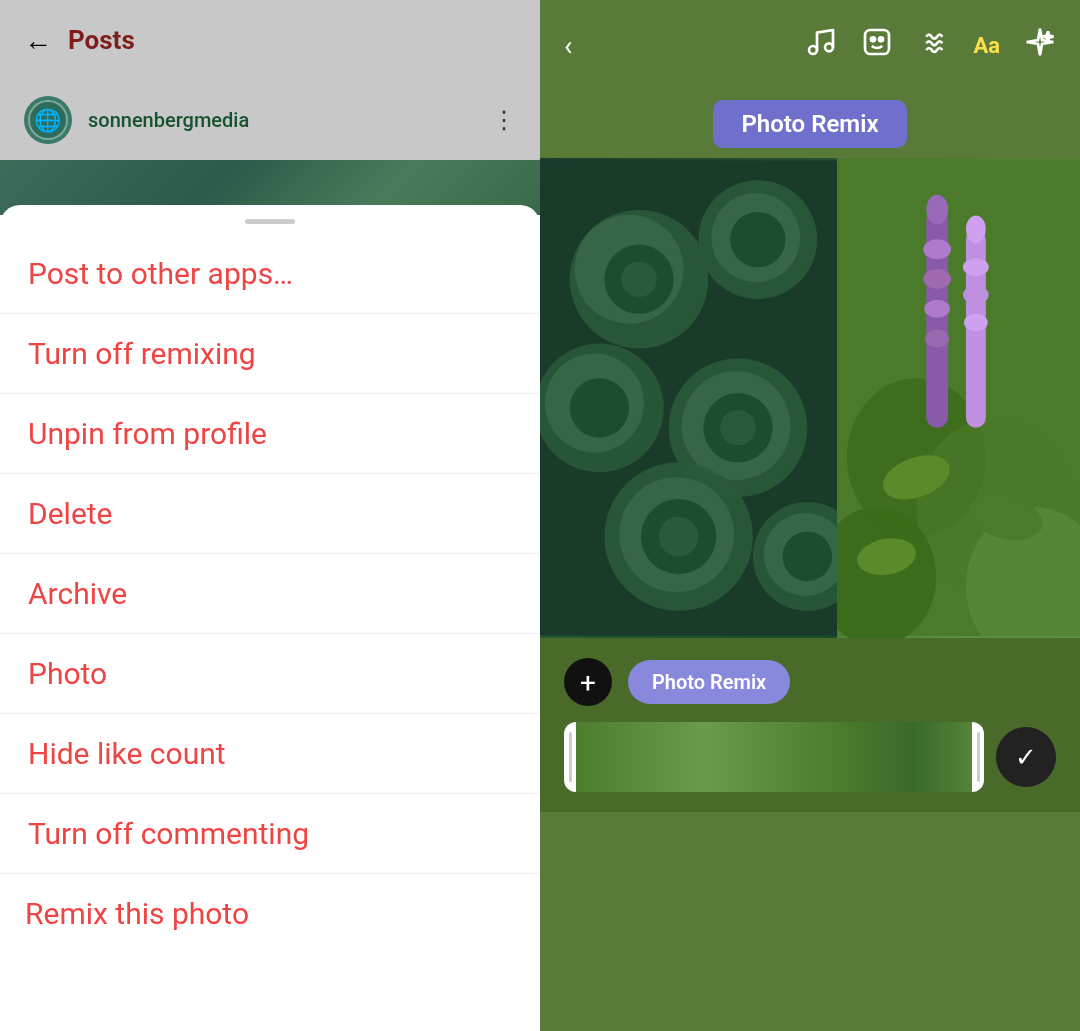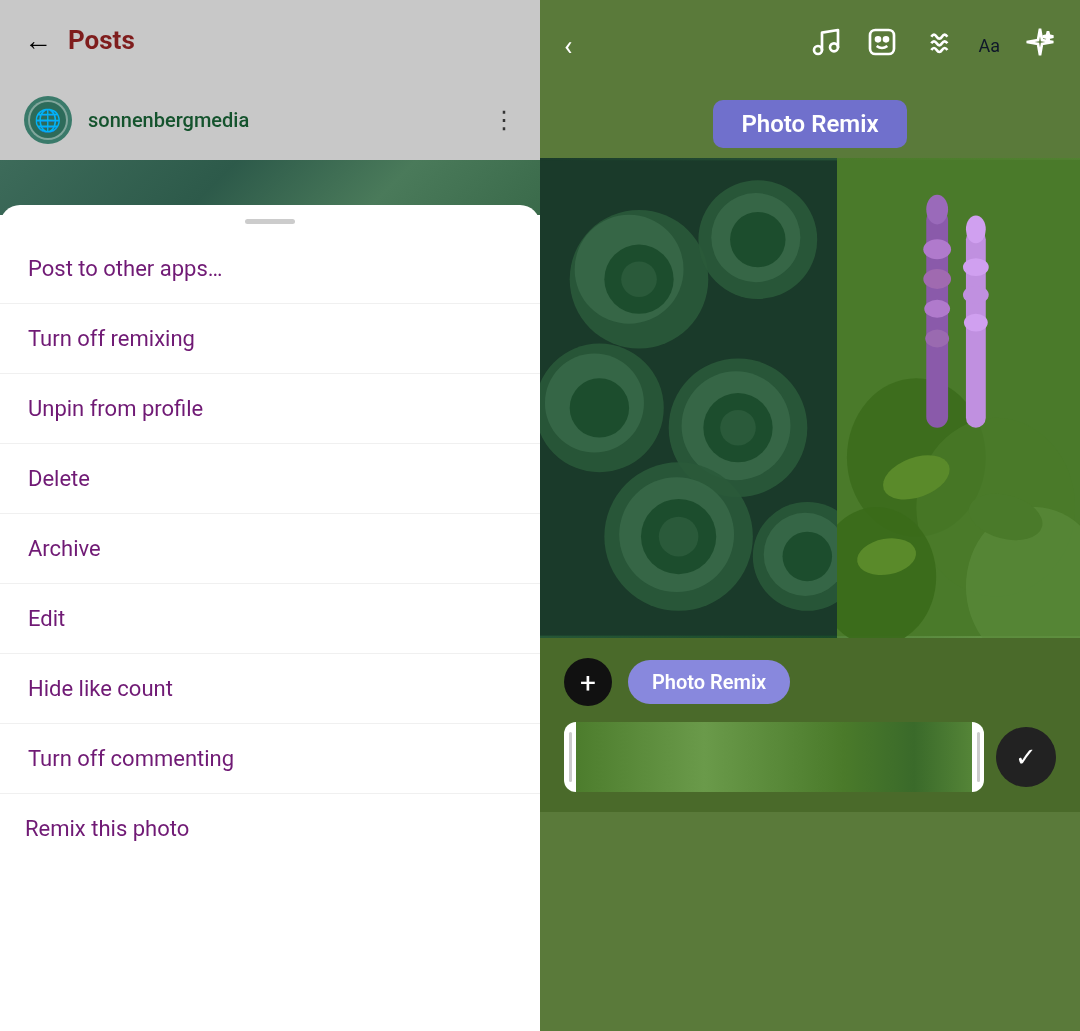--- a/index.html
+++ b/index.html
@@ -159,22 +159,22 @@
     }
 
     .menu-list {
       display: flex;
       flex-direction: column;
       flex: 1;
     }
 
     .menu-item {
       padding: 22px 28px;
-      font-size: 22px;
-      color: #701a75;
+      font-size: 30px;
+      color: #ef4444;
       border-bottom: 1px solid #f0f0f0;
       cursor: pointer;
     }
 
     .menu-item:last-child {
       border-bottom: none;
       padding-left: 25px;
     }
 
     
@@ -207,23 +207,23 @@
       align-items: center;
     }
 
     .story-icon {
       color: #fff;
       font-size: 28px;
       cursor: pointer;
     }
 
     .story-text-icon {
-      color: #0f172a;
-      font-size: 18px;
-      font-weight: normal;
+      color: #fde047;
+      font-size: 22px;
+      font-weight: bold;
       cursor: pointer;
     }
 
     .photo-remix-label {
       display: flex;
       justify-content: center;
       margin: 10px 0;
     }
 
     .photo-remix-badge {
@@ -402,21 +402,21 @@
       <div class="handle-bar"></div>
     </div>
 
 
     <div class="menu-list">
       <div class="menu-item">Post to other apps…</div>
       <div class="menu-item">Turn off remixing</div>
       <div class="menu-item">Unpin from profile</div>
       <div class="menu-item">Delete</div>
       <div class="menu-item">Archive</div>
-      <div class="menu-item">Edit</div>
+      <div class="menu-item">Photo</div>
       <div class="menu-item">Hide like count</div>
       <div class="menu-item">Turn off commenting</div>
       <div class="menu-item">Remix this photo</div>
     </div>
   </div>
 </div>
 
 <div class="right-panel">
   <div class="story-top-bar">
     <span class="story-back">‹</span>

